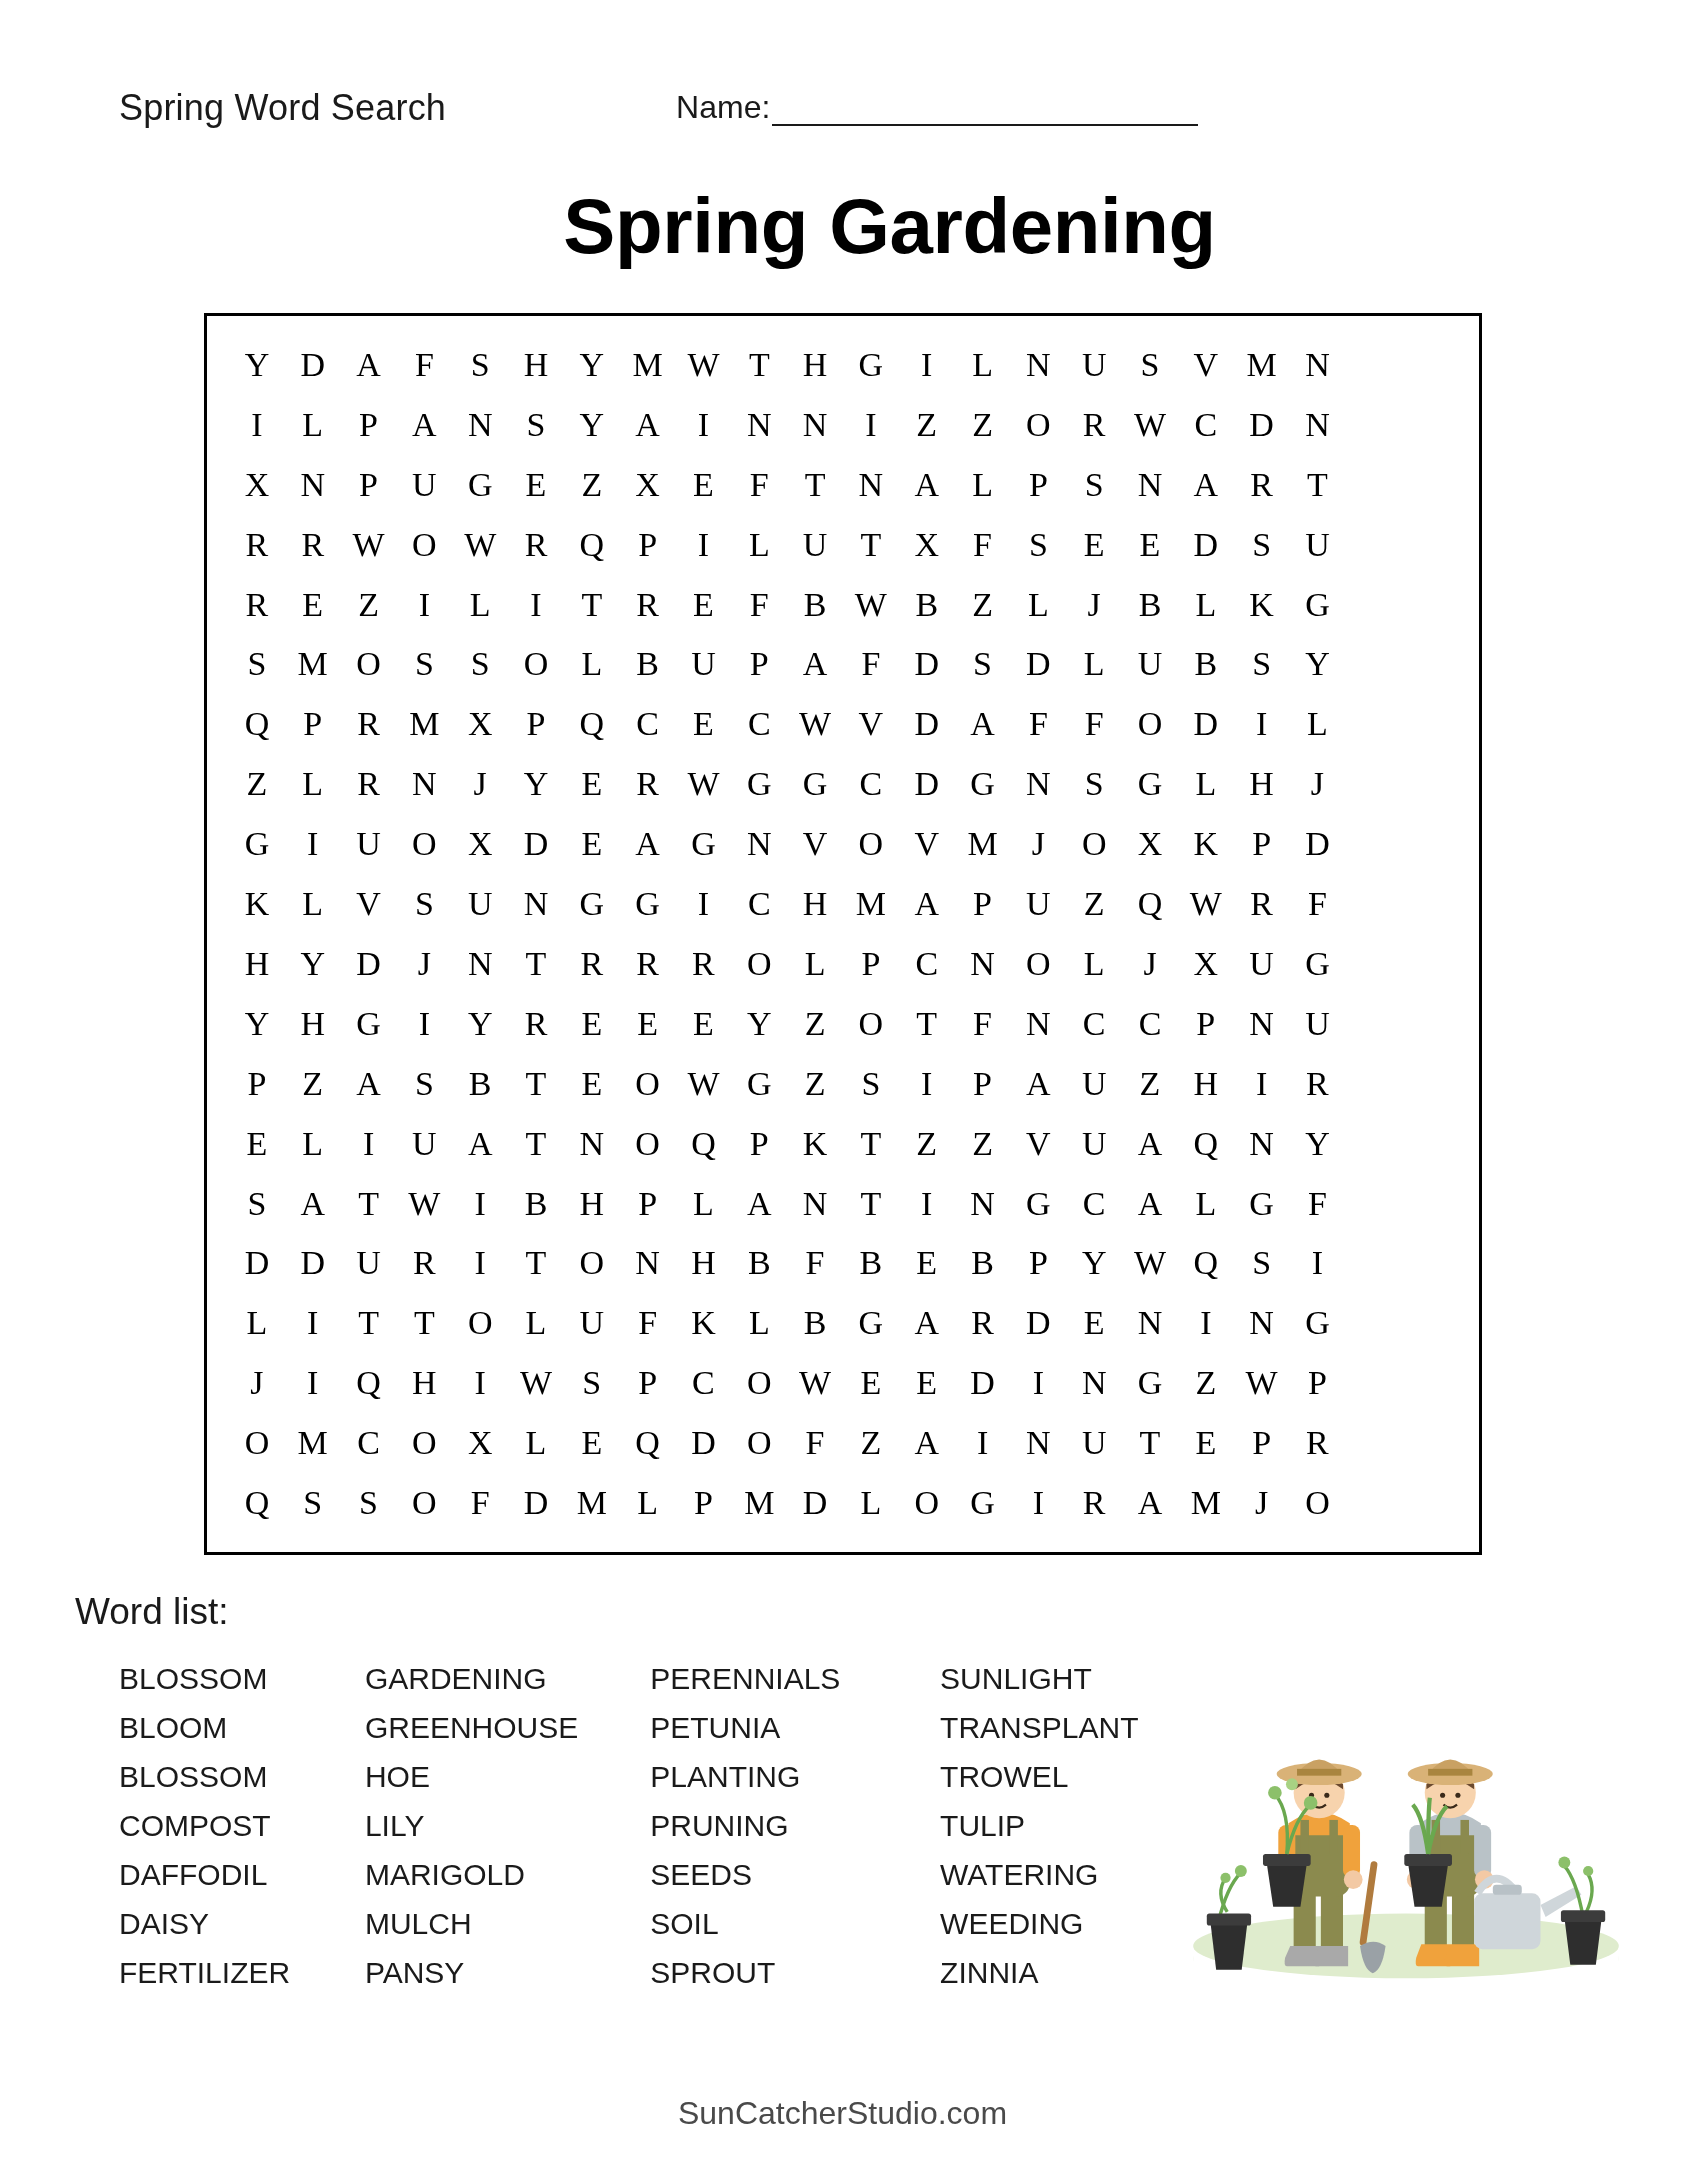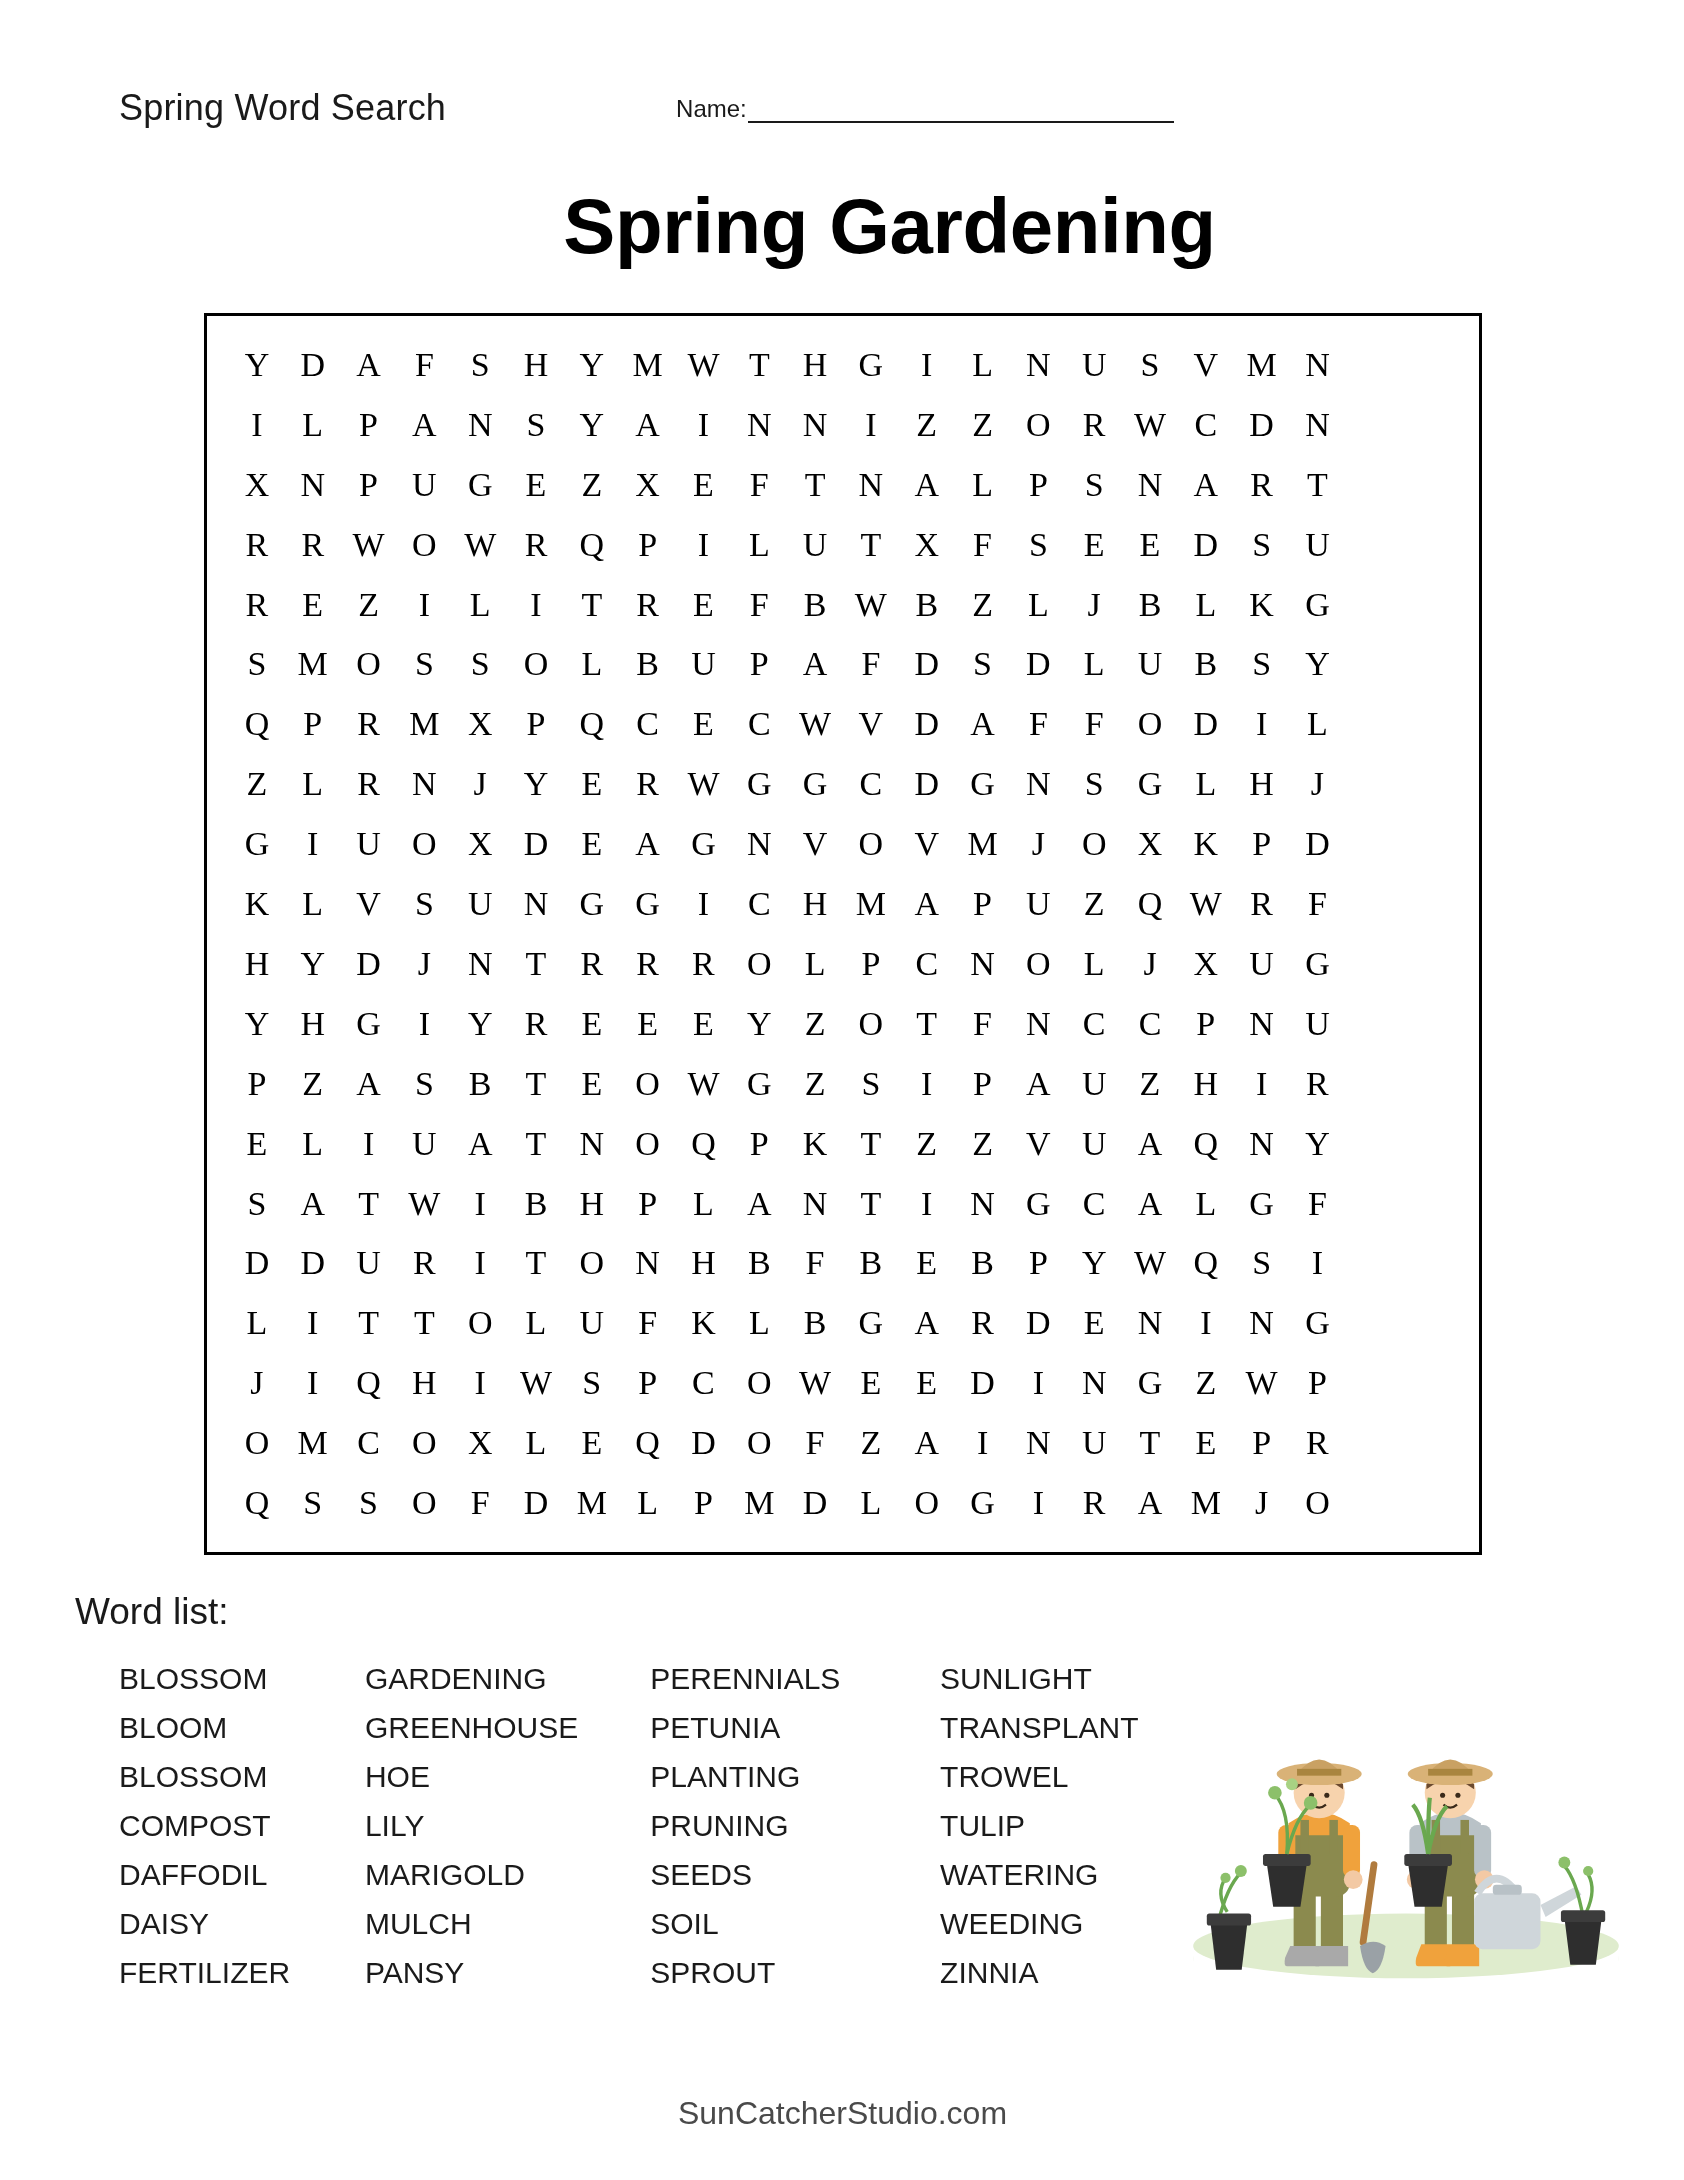--- a/index.html
+++ b/index.html
@@ -38,21 +38,21 @@
     letter-spacing: 0.2px;
     color: #1a1a1a;
     white-space: nowrap;
   }
   .name-block {
     display: flex;
     align-items: flex-end;
     margin-left: 230px;
   }
   .name-label {
-    font-size: 24px;
+    font-size: 32px;
     color: #1a1a1a;
     white-space: nowrap;
     text-align: right;
   }
   .name-line {
     width: 426px;
     border-bottom: 2.6px solid #1a1a1a;
     height: 29px;
     margin-left: 1.7px;
   }

